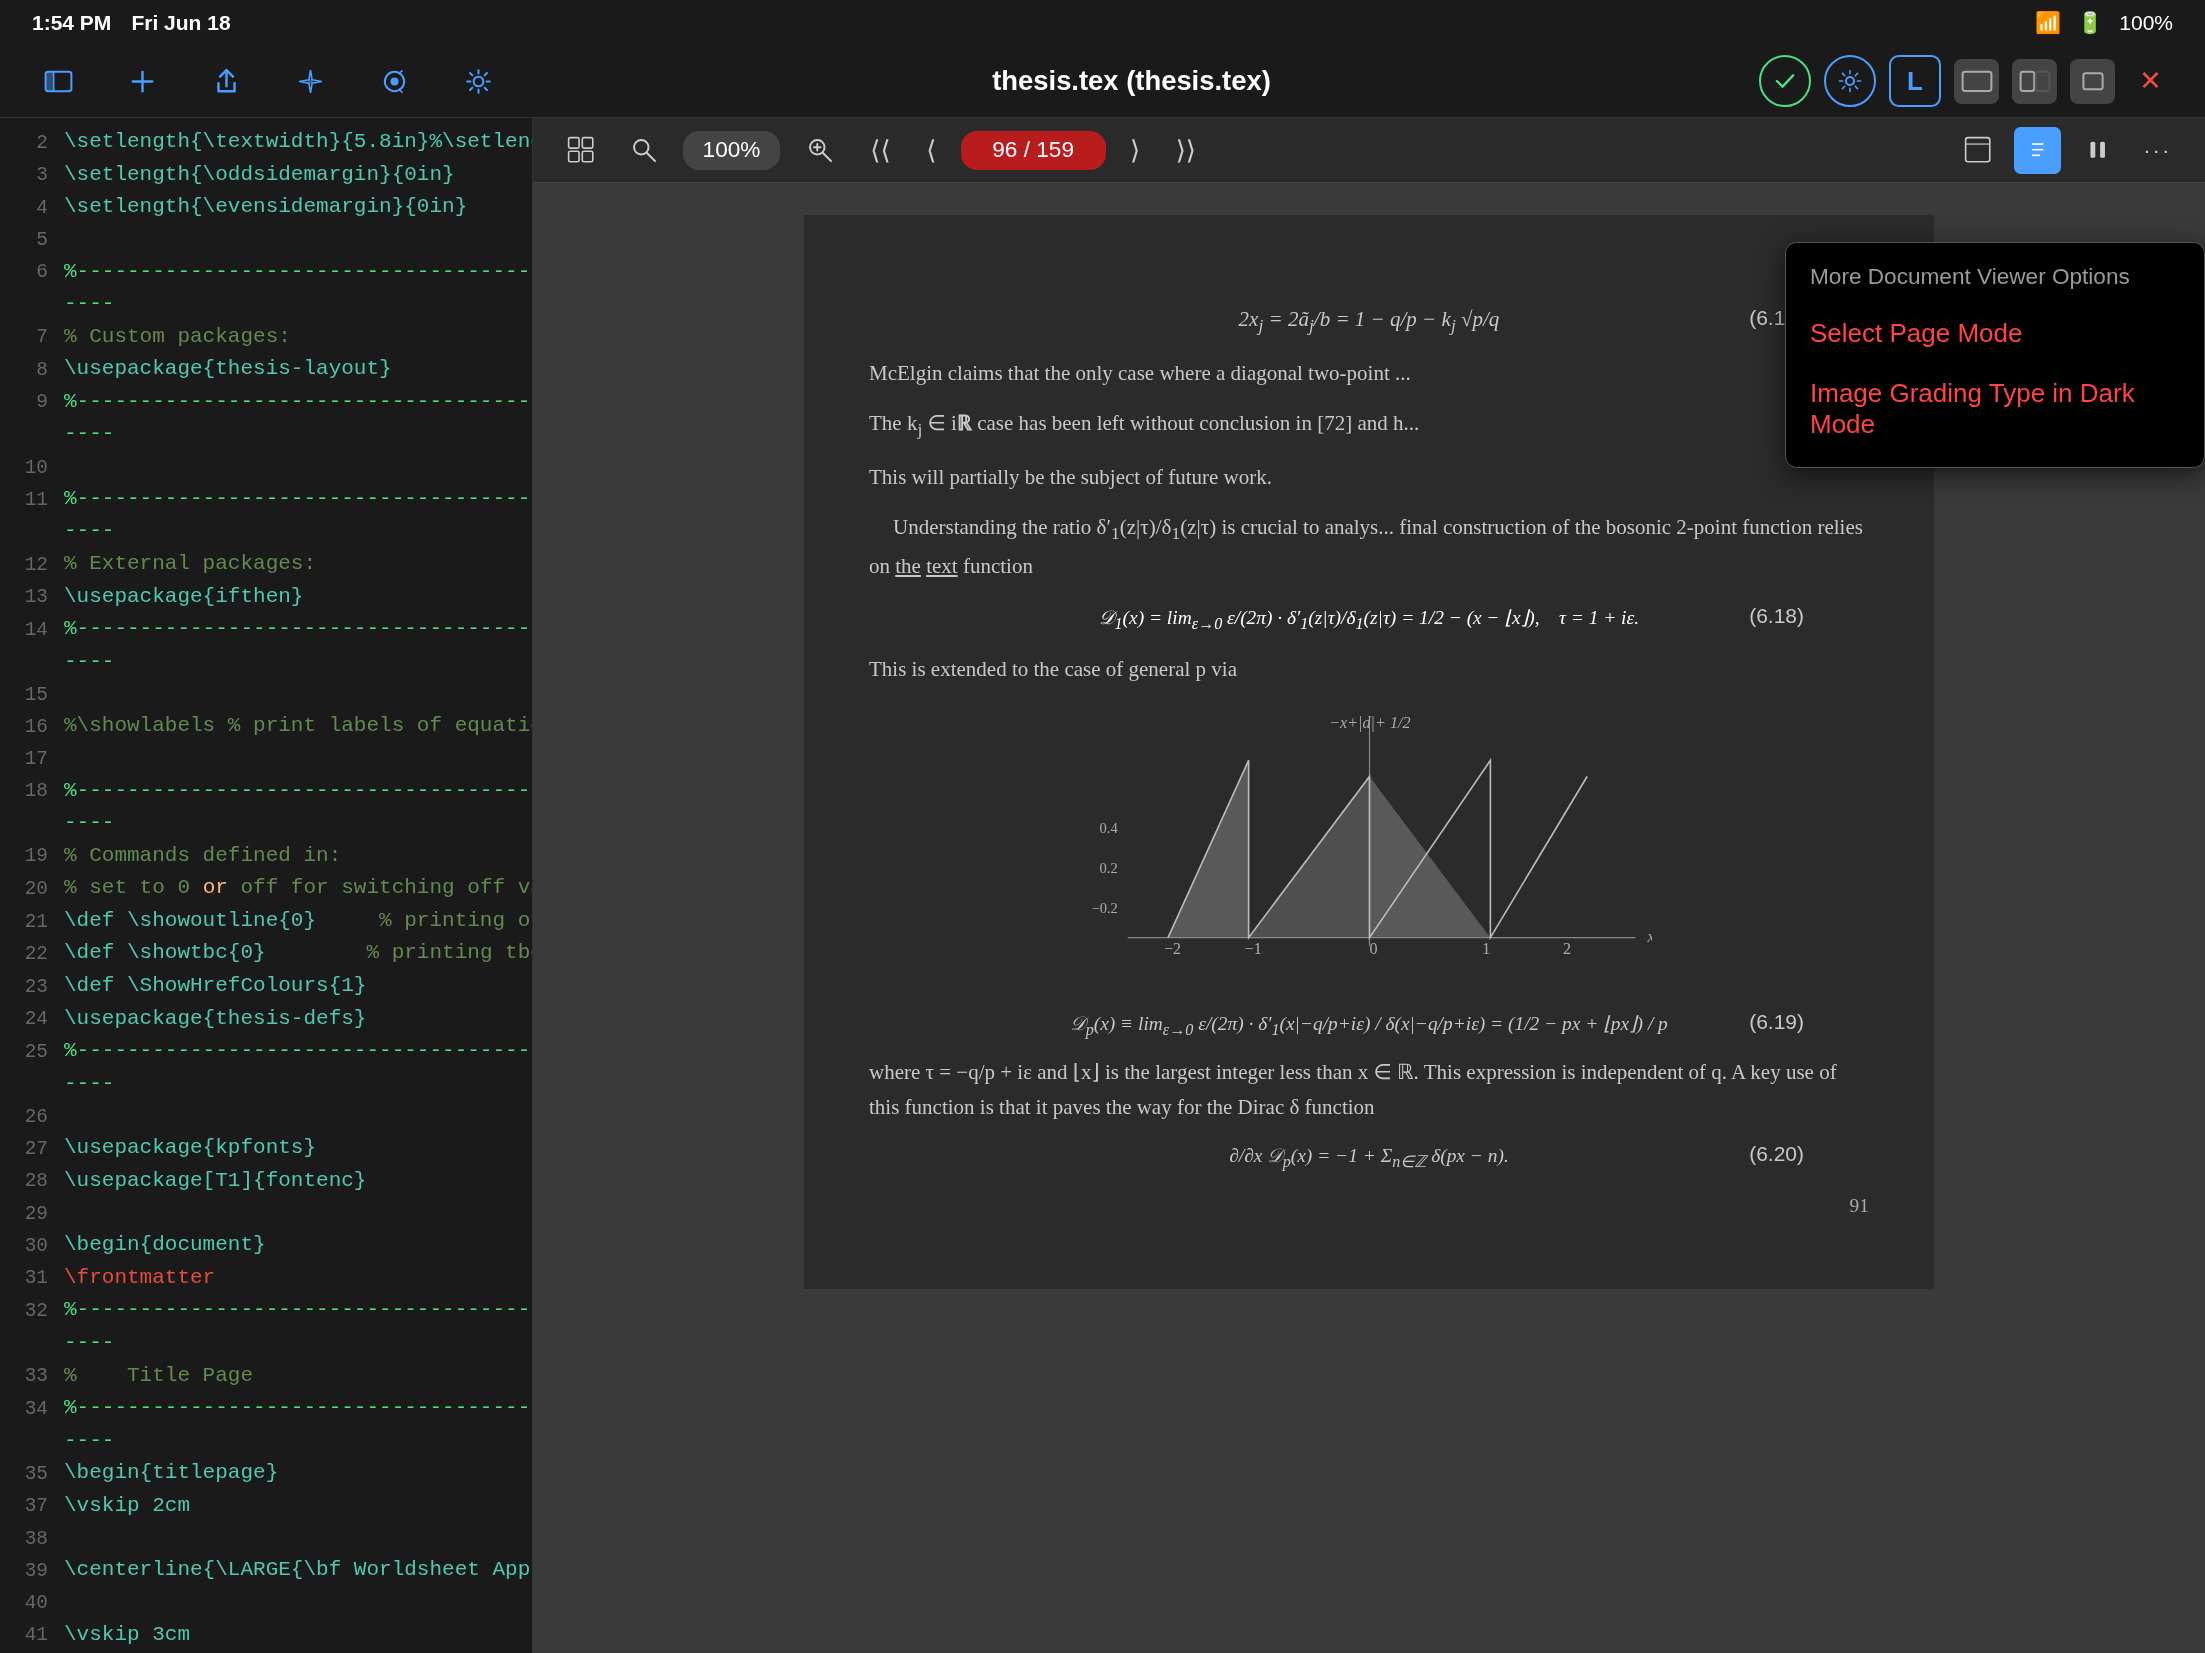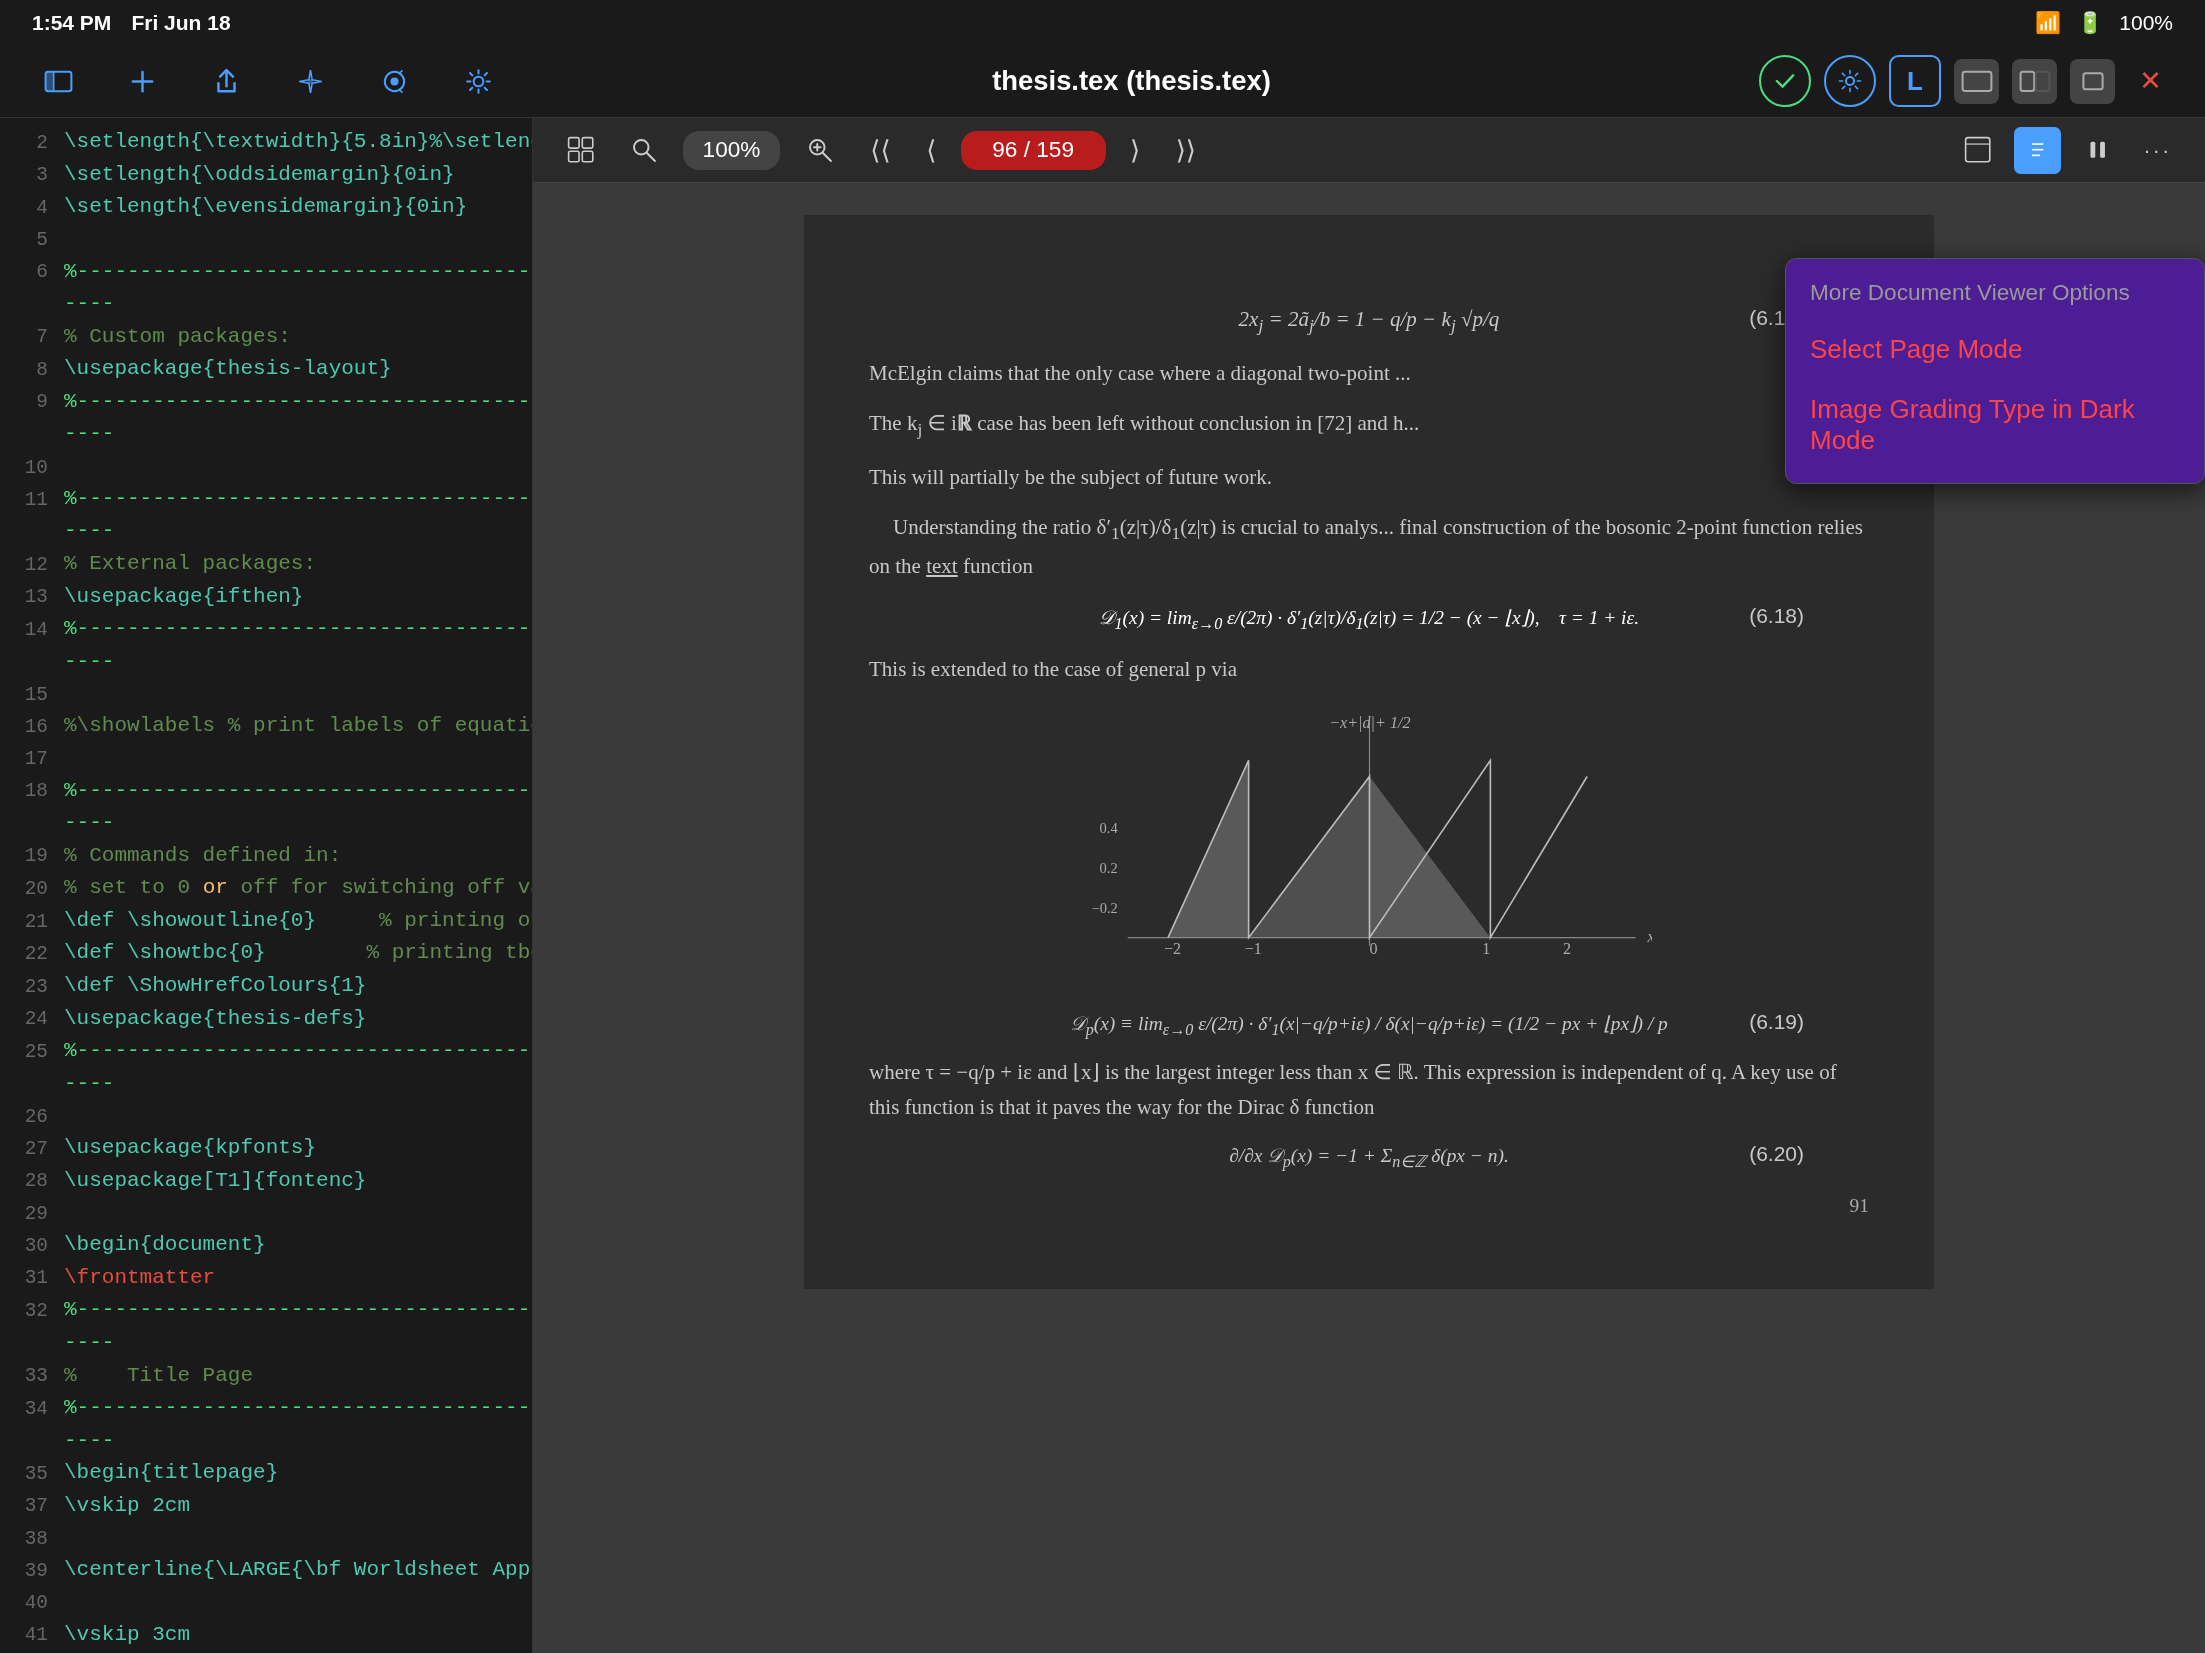--- a/index.html
+++ b/index.html
@@ -192,23 +192,23 @@
     .chart-container {
       margin: 24px auto;
       width: 565px;
       height: 274px;
       position: relative;
     }
 
     
     .dropdown-menu {
       position: absolute;
-      top: 75px;
+      top: 59px;
       right: 0;
-      background: #4c1d95;
+      background: #000000;
       border: 0.8px solid #555;
       border-radius: 11.3px;
       width: 420px;
       z-index: 100;
       padding: 13px 0;
       box-shadow: 0 6.5px 26px rgba(0,0,0,0.6);
     }
     .dropdown-title {
       color: #999;
       font-size: 22.6px;
@@ -575,21 +575,21 @@
           <span style="font-family:'Times New Roman',serif; font-size:21px; color:#c8c8c8; font-style:italic;">
             2x<sub>j</sub> = 2ã<sub>j</sub>/b = 1 − q/p − k<sub>j</sub> √p/q
           </span>
           <span class="eq-num">(6.17)</span>
         </div>
 
         <div class="pdf-text">
           <p>McElgin claims that the only case where a diagonal two-point ...</p>
           <p>The k<sub>j</sub> ∈ i<b>ℝ</b> case has been left without conclusion in [72] and h...</p>
           <p>This will partially be the subject of future work.</p>
-          <p style="text-indent:24px;">Understanding the ratio δ′<sub>1</sub>(z|τ)/δ<sub>1</sub>(z|τ) is crucial to analys... final construction of the bosonic 2-point function relies on <span style="">the</span> <span style="text-decoration:underline;">text</span> function</p>
+          <p style="text-indent:24px;">Understanding the ratio δ′<sub>1</sub>(z|τ)/δ<sub>1</sub>(z|τ) is crucial to analys... final construction of the bosonic 2-point function relies on <span style="text-decoration:underline;">the</span> <span style="text-decoration:underline;">text</span> function</p>
         </div>
 
         <div class="eq-row" style="position:relative; text-align:center; margin:19.4px 0;">
           <span style="font-family:'Times New Roman',serif; font-size:19.4px; color:#ffffff; font-style:italic;">
             𝒟<sub>1</sub>(x) = lim<sub>ε→0</sub> ε/(2π) · δ′<sub>1</sub>(z|τ)/δ<sub>1</sub>(z|τ) = 1/2 − (x − ⌊x⌋),&nbsp;&nbsp;&nbsp;&nbsp;τ = 1 + iε.
           </span>
           <span class="eq-num">(6.18)</span>
         </div>
 
         <div class="pdf-text">

